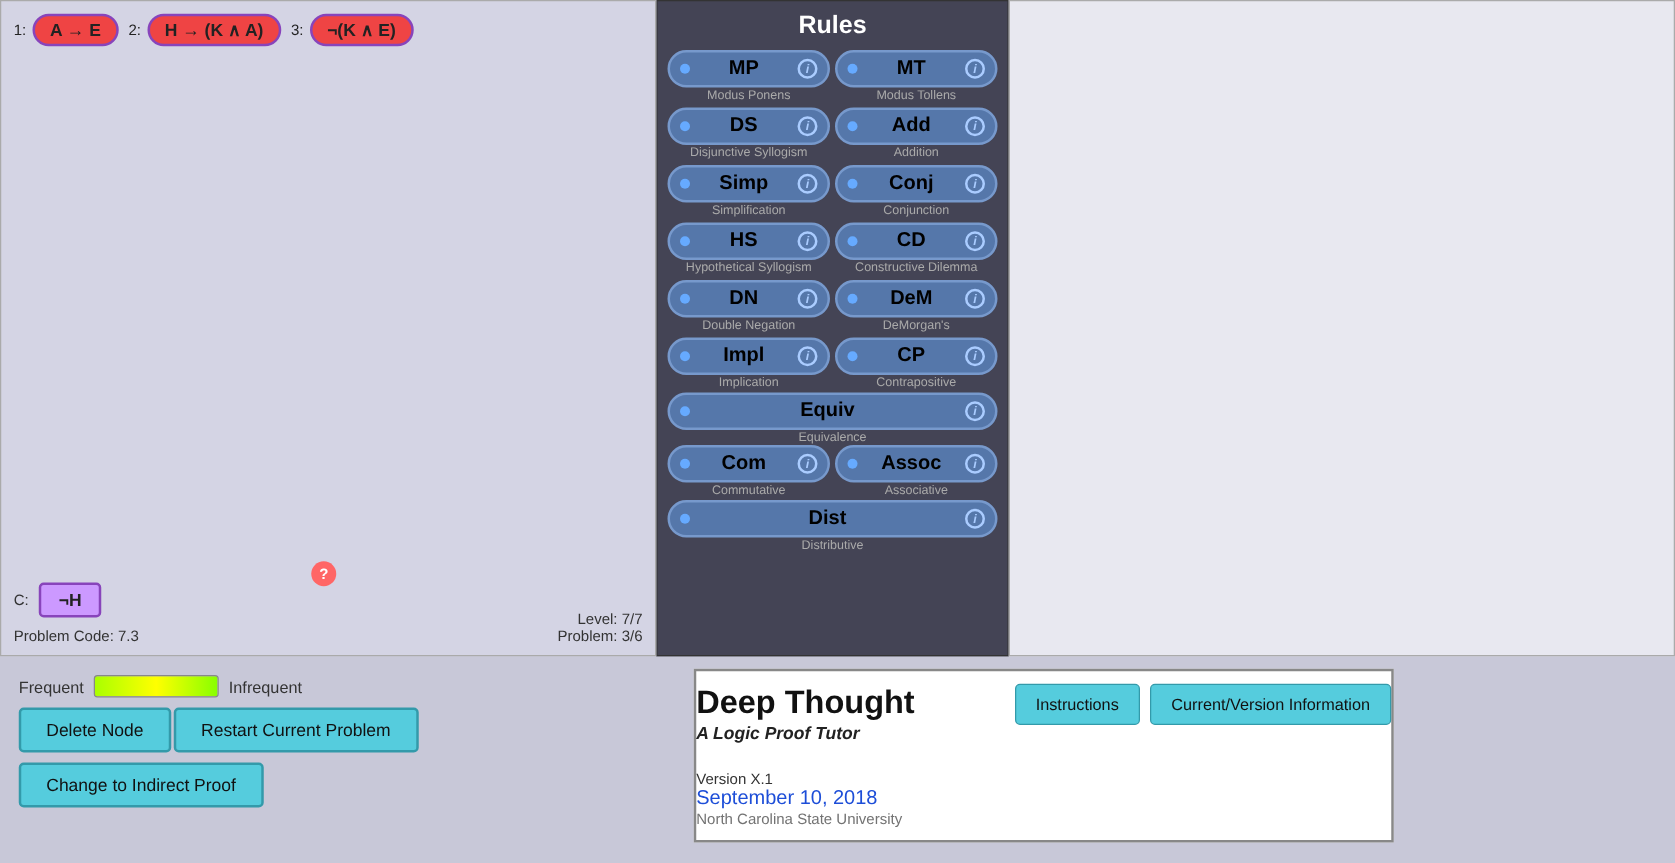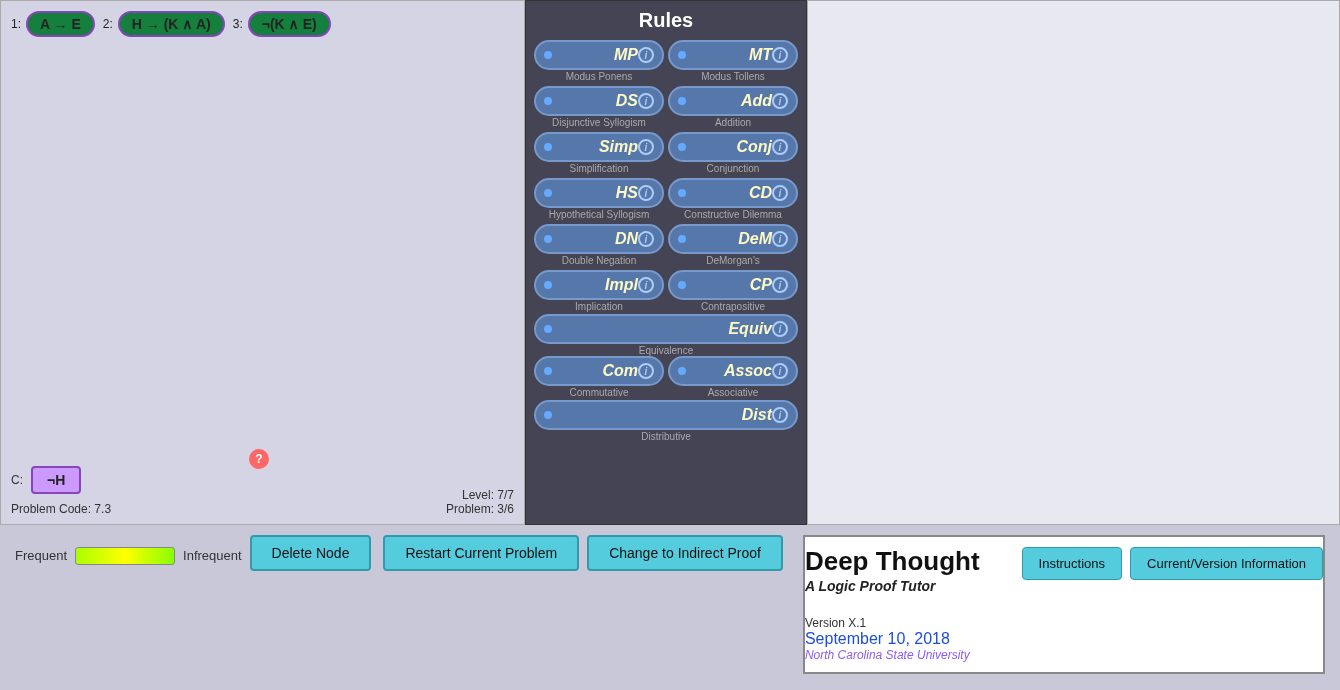--- a/index.html
+++ b/index.html
@@ -42,21 +42,21 @@
       border-radius: 20px;
       font-size: 14px;
       font-weight: bold;
       border: 2px solid #9966cc;
       background: #cc99ff;
       color: #222;
       cursor: pointer;
     }
 
     .formula-pill.highlighted {
-      background: #15803d;
+      background: #ef4444;
       border-color: #8844bb;
     }
 
     .proof-footer {
       position: absolute;
       bottom: 8px;
       left: 10px;
       right: 10px;
       display: flex;
       justify-content: space-between;
@@ -175,25 +175,24 @@
     .rule-btn .dot {
       width: 8px;
       height: 8px;
       background: #66aaff;
       border-radius: 50%;
       flex-shrink: 0;
     }
 
     .rule-btn .rule-name {
       flex: 1;
-      text-align: right;
+      text-align: center;
       font-size: 16px;
       font-weight: bold;
-      color: #fef9c3;
-      font-style: italic;
+      color: #000000;
     }
 
     .rule-btn .info-icon {
       width: 16px;
       height: 16px;
       border: 2px solid #aaccff;
       border-radius: 50%;
       display: flex;
       align-items: center;
       justify-content: center;
@@ -246,28 +245,28 @@
     .freq-bar {
       width: 100px;
       height: 18px;
       background: linear-gradient(to right, #aaff00, #ffff00, #88ff00);
       border-radius: 3px;
       border: 1px solid #888;
     }
 
     .bottom-left {
       display: flex;
-      flex-direction: row;
+      flex-direction: column;
       gap: 8px;
       min-width: 520px;
     }
 
     .bottom-buttons {
       display: flex;
-      gap: 12px;
+      gap: 2px;
       flex-wrap: wrap;
     }
 
     .action-btn {
       background: #55ccdd;
       border: 2px solid #339aaa;
       border-radius: 4px;
       padding: 8px 20px;
       font-size: 14px;
       color: #111;
@@ -314,22 +313,21 @@
       margin-top: 22px;
     }
 
     .dt-date {
       font-size: 16px;
       color: #1d4ed8;
     }
 
     .dt-org {
       font-size: 12px;
-      color: #8b5cf6;
-      font-style: italic;
+      color: #737373;
     }
 
     .dt-buttons {
       display: flex;
       flex-direction: row;
       gap: 8px;
       min-width: 200px;
     }
 
     .dt-btn {

